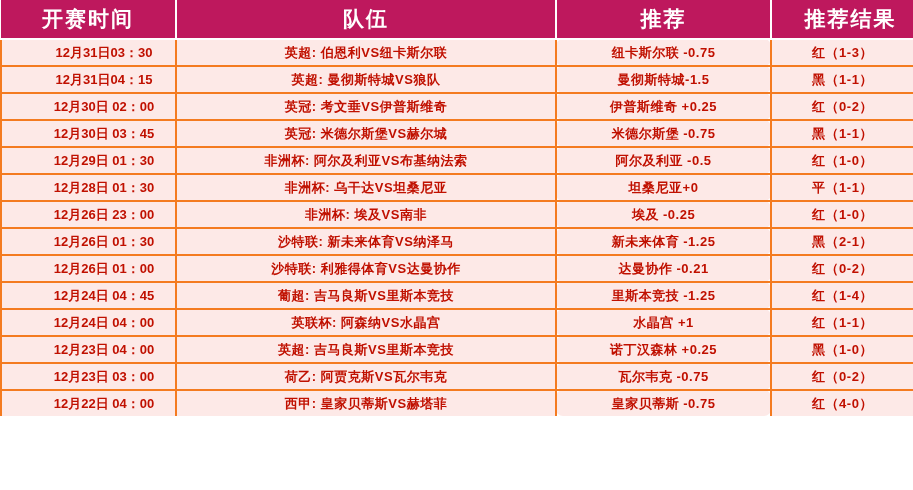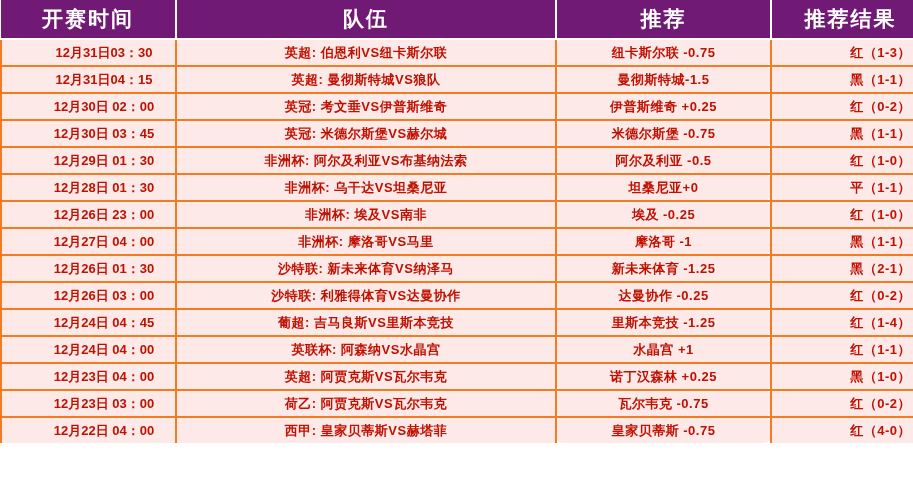--- a/index.html
+++ b/index.html
@@ -17,21 +17,21 @@
     width: 913px;
     border-collapse: collapse;
     table-layout: fixed;
   }
   table.match-table col.col-time  { width: 175px; }
   table.match-table col.col-team  { width: 380px; }
   table.match-table col.col-rec   { width: 215px; }
   table.match-table col.col-res   { width: 143px; }
 
   thead th {
-    background: #701a75;
+    background: #be185d;
     color: #ffffff;
     font-size: 21px;
     font-weight: bold;
     letter-spacing: 2px;
     height: 38px;
     border-right: 2px solid #ffffff;
     border-bottom: 2px solid #ffffff;
     text-align: center;
     vertical-align: middle;
     padding: 0;
@@ -46,21 +46,21 @@
     height: 25px;
     text-align: center;
     vertical-align: middle;
     border-right: 2px solid #f47b20;
     border-bottom: 2px solid #f47b20;
     padding: 0 2px;
     white-space: nowrap;
     overflow: hidden;
   }
   tbody td:first-child { border-left: 2px solid #f47b20; padding-left: 33px; }
-  tbody td:last-child  { border-right: 2px solid #f47b20; text-align: right; }
+  tbody td:last-child  { border-right: 2px solid #f47b20; }
   tbody tr:last-child td { border-bottom: none; }
 
   td.cell-team { letter-spacing: 0.5px; }
   td.cell-rec  { letter-spacing: 0.5px; border-radius: 7px; }
   td.cell-res  { letter-spacing: 0.5px; }
 </style>
 </head>
 <body>
 
 <table class="match-table">
@@ -115,52 +115,46 @@
         <td class="cell-rec">坦桑尼亚+0</td>
         <td class="cell-res">平（1-1）</td>
       </tr>
       <tr>
         <td class="cell-time">12月26日 23：00</td>
         <td class="cell-team">非洲杯: 埃及VS南非</td>
         <td class="cell-rec">埃及 -0.25</td>
         <td class="cell-res">红（1-0）</td>
       </tr>
       <tr>
-        <td class="cell-time">12月27日 04：00</td>
-        <td class="cell-team">非洲杯: 摩洛哥VS马里</td>
-        <td class="cell-rec">摩洛哥 -1</td>
-        <td class="cell-res">黑（1-1）</td>
-      </tr>
-      <tr>
         <td class="cell-time">12月26日 01：30</td>
         <td class="cell-team">沙特联: 新未来体育VS纳泽马</td>
         <td class="cell-rec">新未来体育 -1.25</td>
         <td class="cell-res">黑（2-1）</td>
       </tr>
       <tr>
-        <td class="cell-time">12月26日 03：00</td>
+        <td class="cell-time">12月26日 01：00</td>
         <td class="cell-team">沙特联: 利雅得体育VS达曼协作</td>
-        <td class="cell-rec">达曼协作 -0.25</td>
+        <td class="cell-rec">达曼协作 -0.21</td>
         <td class="cell-res">红（0-2）</td>
       </tr>
       <tr>
         <td class="cell-time">12月24日 04：45</td>
         <td class="cell-team">葡超: 吉马良斯VS里斯本竞技</td>
         <td class="cell-rec">里斯本竞技 -1.25</td>
         <td class="cell-res">红（1-4）</td>
       </tr>
       <tr>
         <td class="cell-time">12月24日 04：00</td>
         <td class="cell-team">英联杯: 阿森纳VS水晶宫</td>
         <td class="cell-rec">水晶宫 +1</td>
         <td class="cell-res">红（1-1）</td>
       </tr>
       <tr>
         <td class="cell-time">12月23日 04：00</td>
-        <td class="cell-team">英超: 阿贾克斯VS瓦尔韦克</td>
+        <td class="cell-team">英超: 吉马良斯VS里斯本竞技</td>
         <td class="cell-rec">诺丁汉森林 +0.25</td>
         <td class="cell-res">黑（1-0）</td>
       </tr>
       <tr>
         <td class="cell-time">12月23日 03：00</td>
         <td class="cell-team">荷乙: 阿贾克斯VS瓦尔韦克</td>
         <td class="cell-rec">瓦尔韦克 -0.75</td>
         <td class="cell-res">红（0-2）</td>
       </tr>
       <tr>

